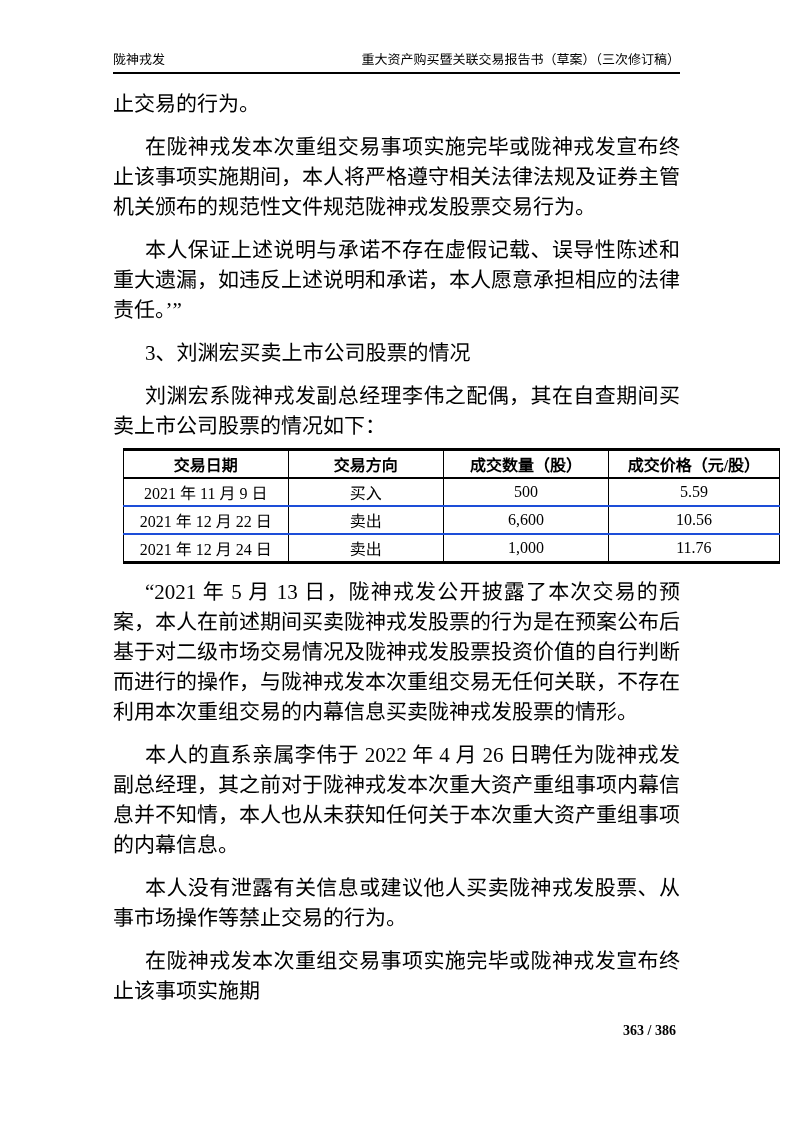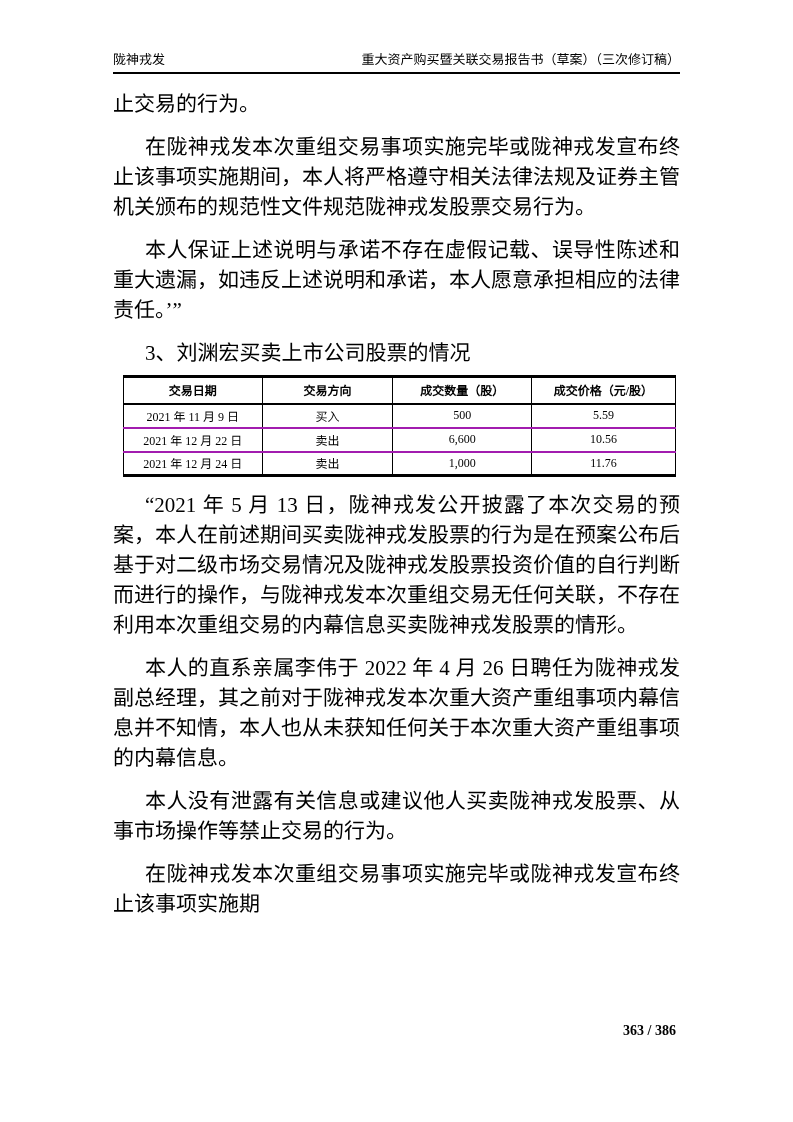--- a/index.html
+++ b/index.html
@@ -35,42 +35,42 @@
     line-height: 30px;
     text-align: justify;
     margin-top: 13px;
   }
   p.cont { margin-top: 0; text-indent: 0; }
   p.indent { text-indent: 32px; }
   p.heading { text-indent: 32px; font-weight: normal; }
   
   table.trades {
     border-collapse: collapse;
-    width: 553px;
+    width: 657px;
     margin: 7px 0 0 10px;
-    font-size: 12px;
+    font-size: 16px;
     table-layout: fixed;
   }
   table.trades th, table.trades td {
     border-left: 1px solid #000;
     border-right: 1px solid #000;
     text-align: center;
     vertical-align: middle;
     padding: 1px 3px;
     font-weight: normal;
   }
   table.trades th {
     border-top: 3px solid #000;
     border-bottom: 2px solid #000;
     font-weight: bold;
     height: 27px;
   }
   table.trades td {
     border-top: 2px solid #000;
-    border-bottom: 2px solid #a21caf;
+    border-bottom: 2px solid #1d4ed8;
     height: 24px;
   }
   table.trades tr:last-child td { border-bottom: 3px solid #000; }
   .col-date { width: 25.1%; }
   .col-dir  { width: 23.7%; }
   .col-qty  { width: 25.1%; }
   .col-prc  { width: 26.1%; }
   
   p.after-table { margin-top: 6px; }
   
@@ -90,20 +90,21 @@
     <span>陇神戎发</span>
     <span>重大资产购买暨关联交易报告书（草案）（三次修订稿）</span>
   </div>
 
   <div class="content">
 
     <p class="cont">止交易的行为。</p>
     <p class="indent">在陇神戎发本次重组交易事项实施完毕或陇神戎发宣布终止该事项实施期间，本人将严格遵守相关法律法规及证券主管机关颁布的规范性文件规范陇神戎发股票交易行为。</p>
     <p class="indent">本人保证上述说明与承诺不存在虚假记载、误导性陈述和重大遗漏，如违反上述说明和承诺，本人愿意承担相应的法律责任。’”</p>
     <p class="heading">3、刘渊宏买卖上市公司股票的情况</p>
+    <p class="indent">刘渊宏系陇神戎发副总经理李伟之配偶，其在自查期间买卖上市公司股票的情况如下：</p>
 
     <table class="trades">
       <colgroup>
         <col class="col-date">
           <col class="col-dir">
           <col class="col-qty">
           <col class="col-prc">
       </colgroup>
       <thead>
         <tr>

